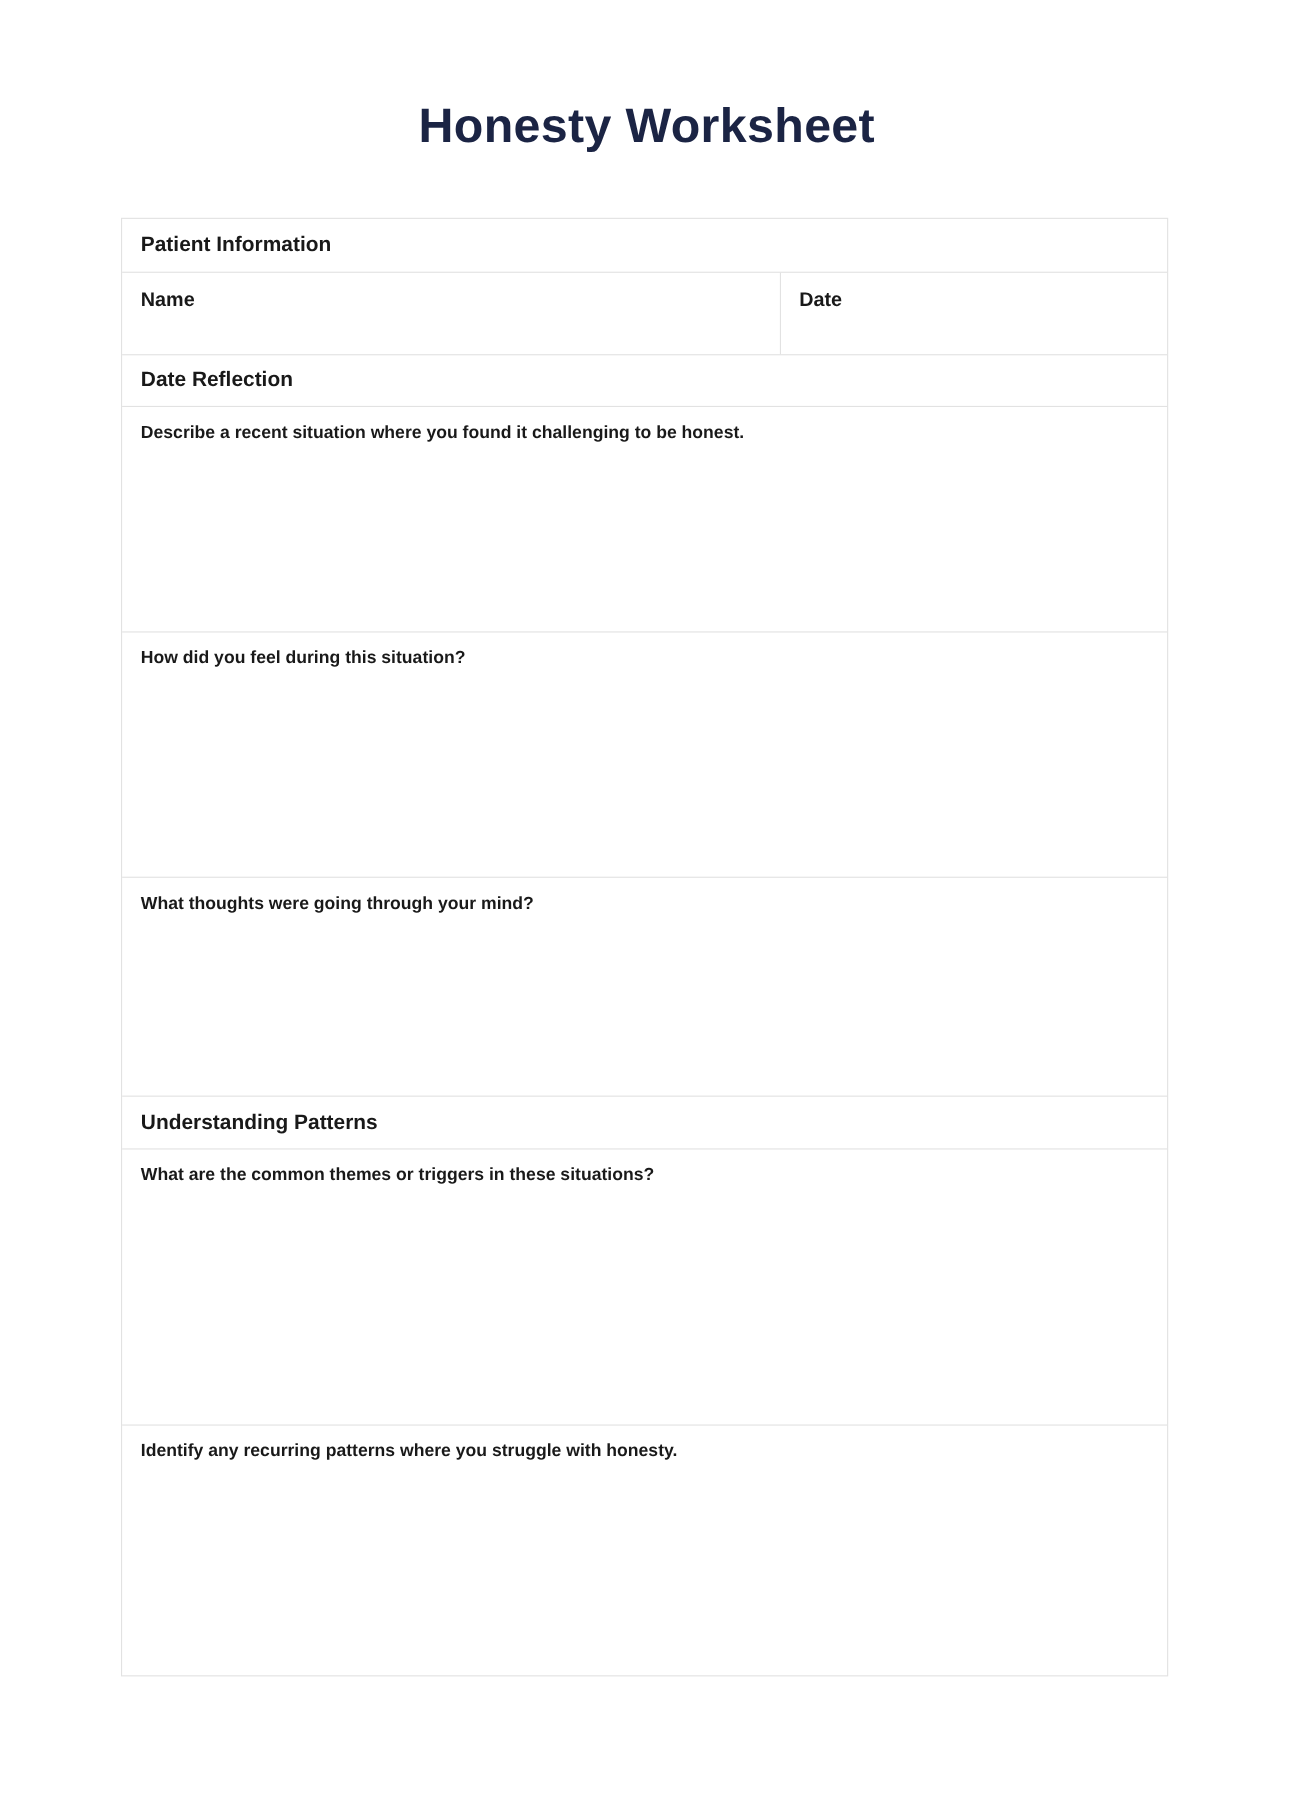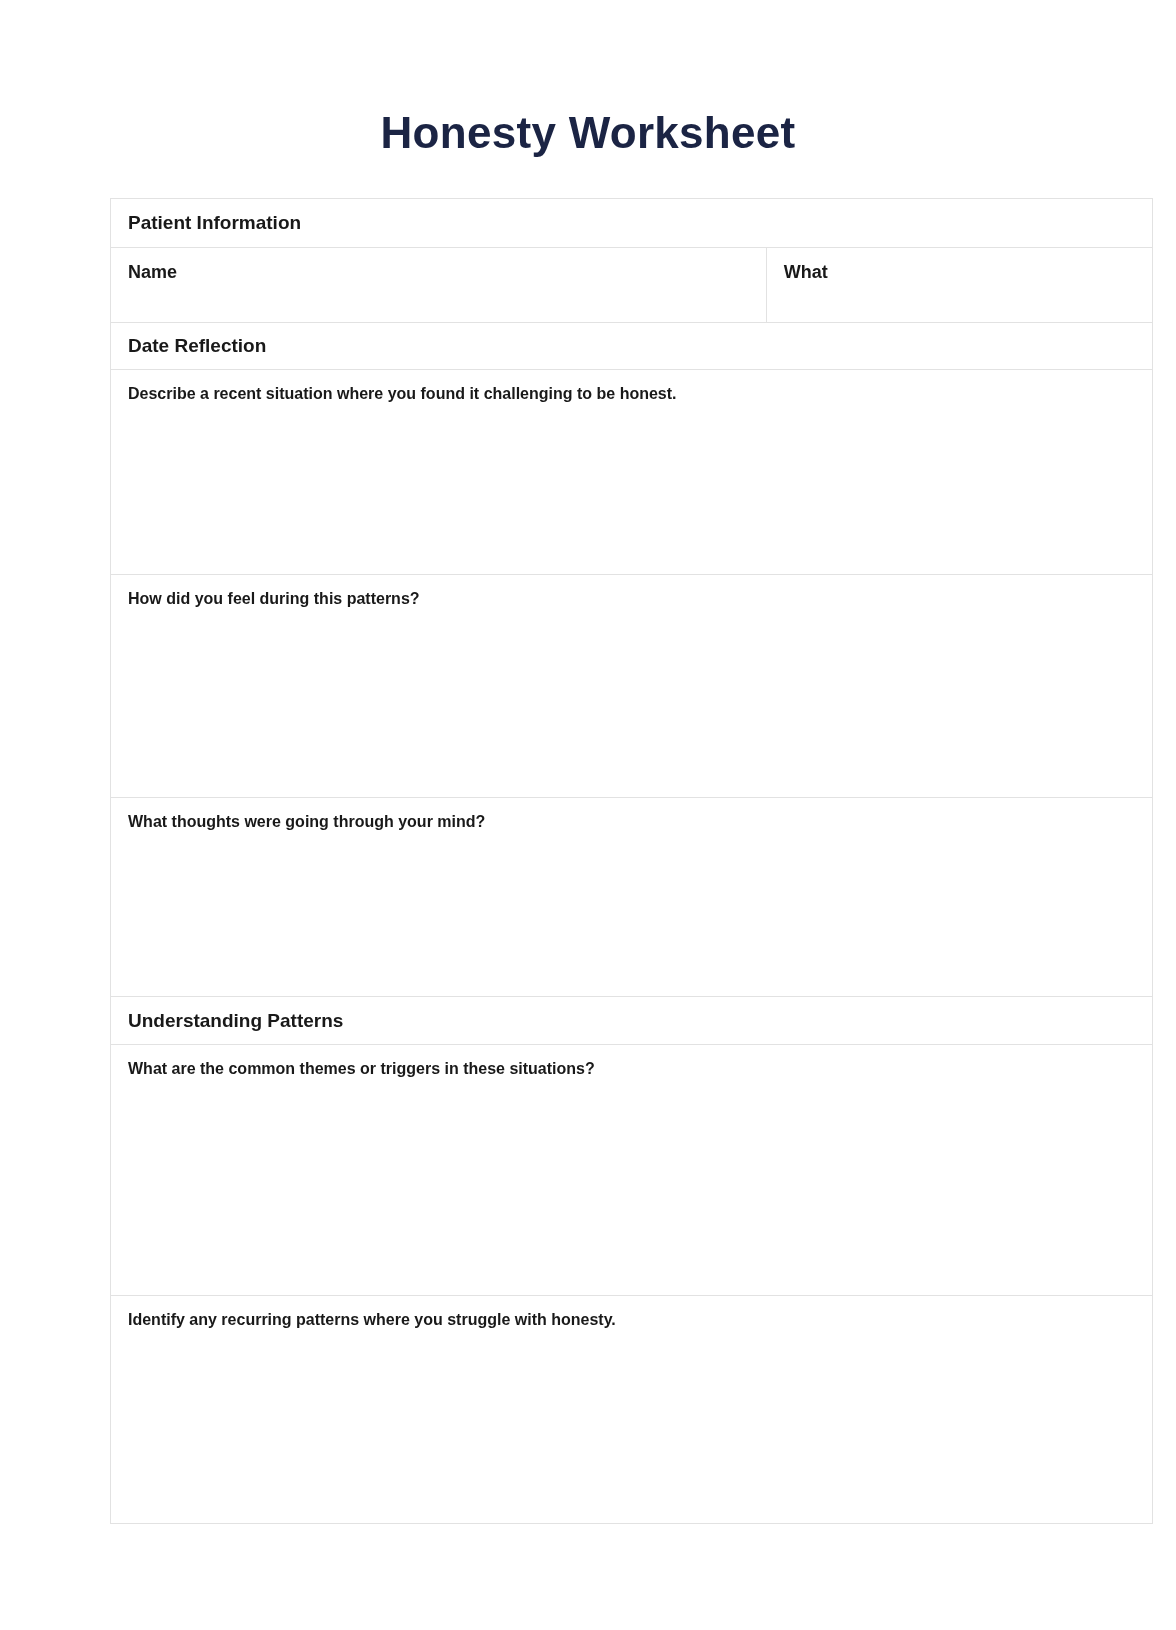--- a/index.html
+++ b/index.html
@@ -7,35 +7,35 @@
   body {
     width: 1176px;
     height: 1630px;
     position: relative;
     font-family: "Liberation Sans", sans-serif;
     color: var(--text_color, #191919);
   }
 
   .page-title {
     position: absolute;
-    top: 108px;
+    top: 90px;
     left: 0;
     width: 100%;
     text-align: center;
     font-size: 44px;
     font-weight: bold;
     letter-spacing: 0.3px;
     color: var(--title_color, #1b2444);
   }
 
   .worksheet-table {
     position: absolute;
     left: 110px;
     top: 198px;
-    width: 1043px;
+    width: 952px;
     background: var(--page_bg, #ffffff);
     border: 1px solid var(--border_color, #e2e2e2);
   }
 
   .row { border-bottom: 1px solid var(--border_color, #e2e2e2); }
   .row:last-child { border-bottom: none; }
 
   .section-header {
     display: flex;
     align-items: center;
@@ -85,35 +85,35 @@
 
     <div class="row section-header h-pi">
       <span>Patient Information</span>
     </div>
 
     <div class="row split-row">
       <div class="cell cell-name">
         <span>Name</span>
       </div>
       <div class="cell cell-date">
-        <span>What</span>
+        <span>Date</span>
       </div>
     </div>
 
     <div class="row section-header h-sr">
       <span>Date Reflection</span>
     </div>
 
     <div class="row question-row q1">
       <div class="question-label">Describe a recent situation where you found it challenging to be honest.</div>
       <div class="answer-area"></div>
     </div>
 
     <div class="row question-row q2">
-      <div class="question-label">How did you feel during this patterns?</div>
+      <div class="question-label">How did you feel during this situation?</div>
       <div class="answer-area"></div>
     </div>
 
     <div class="row question-row q3">
       <div class="question-label">What thoughts were going through your mind?</div>
       <div class="answer-area"></div>
     </div>
 
     <div class="row section-header h-up">
       <span>Understanding Patterns</span>

